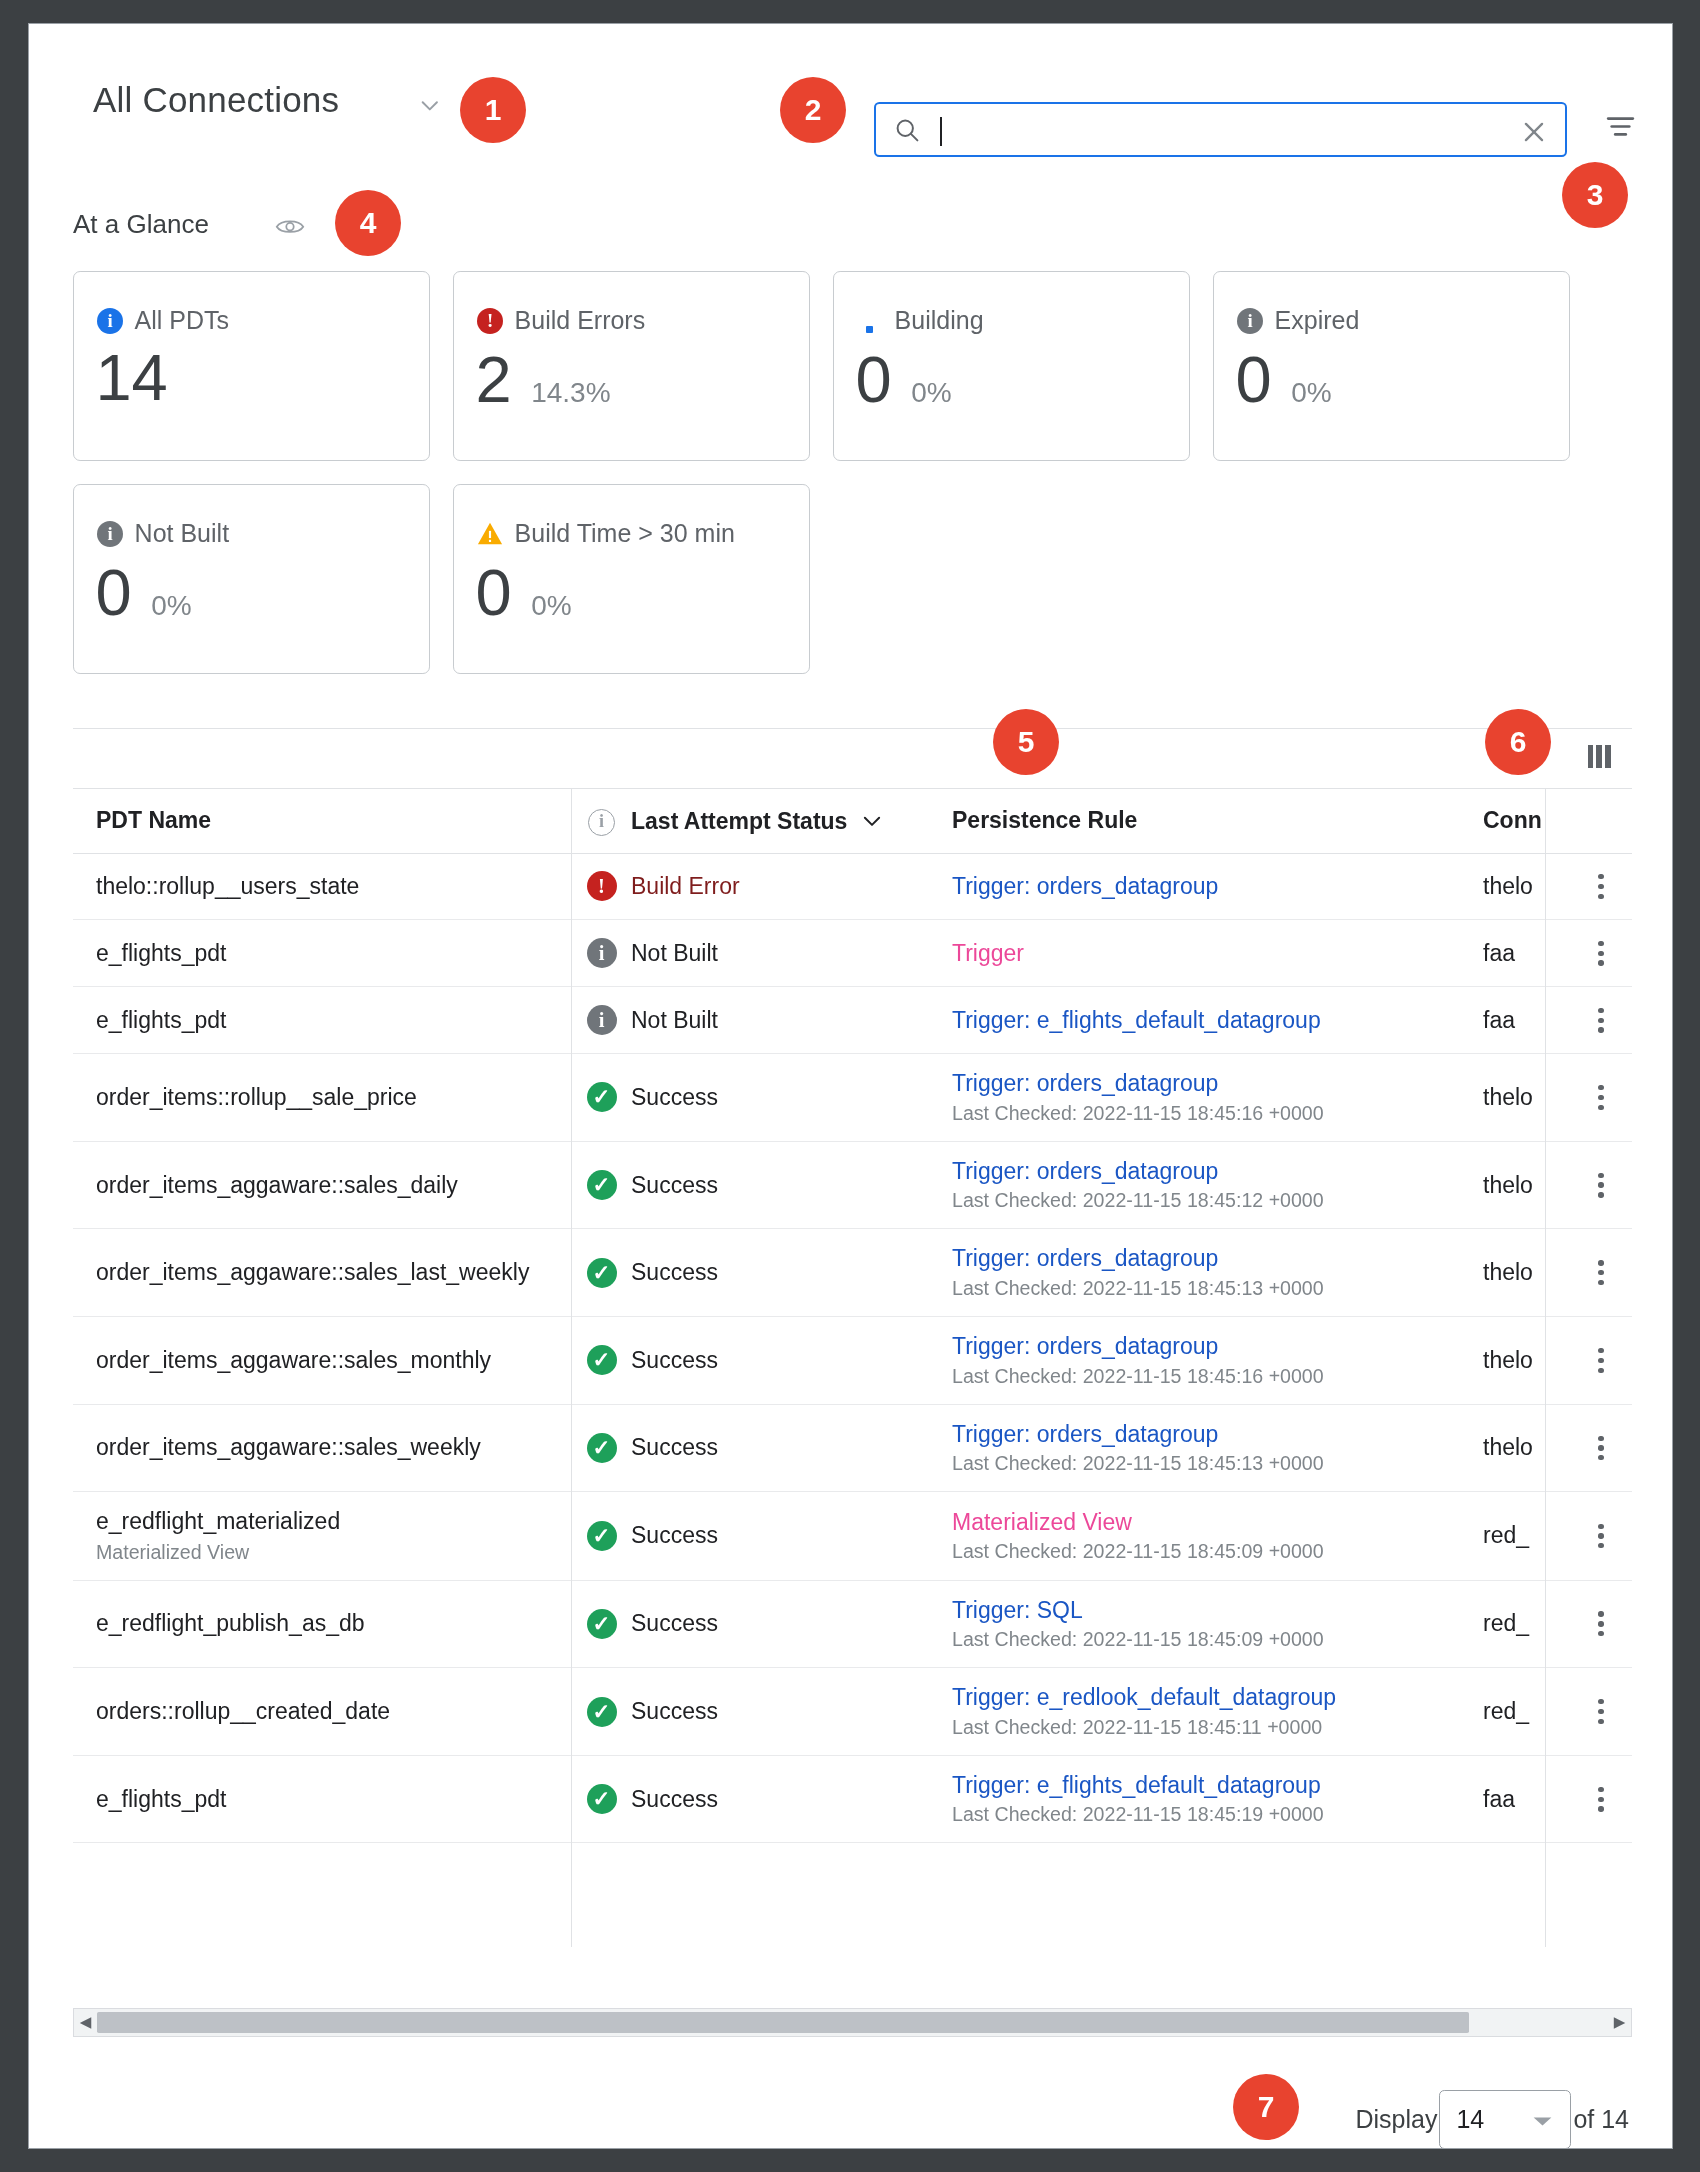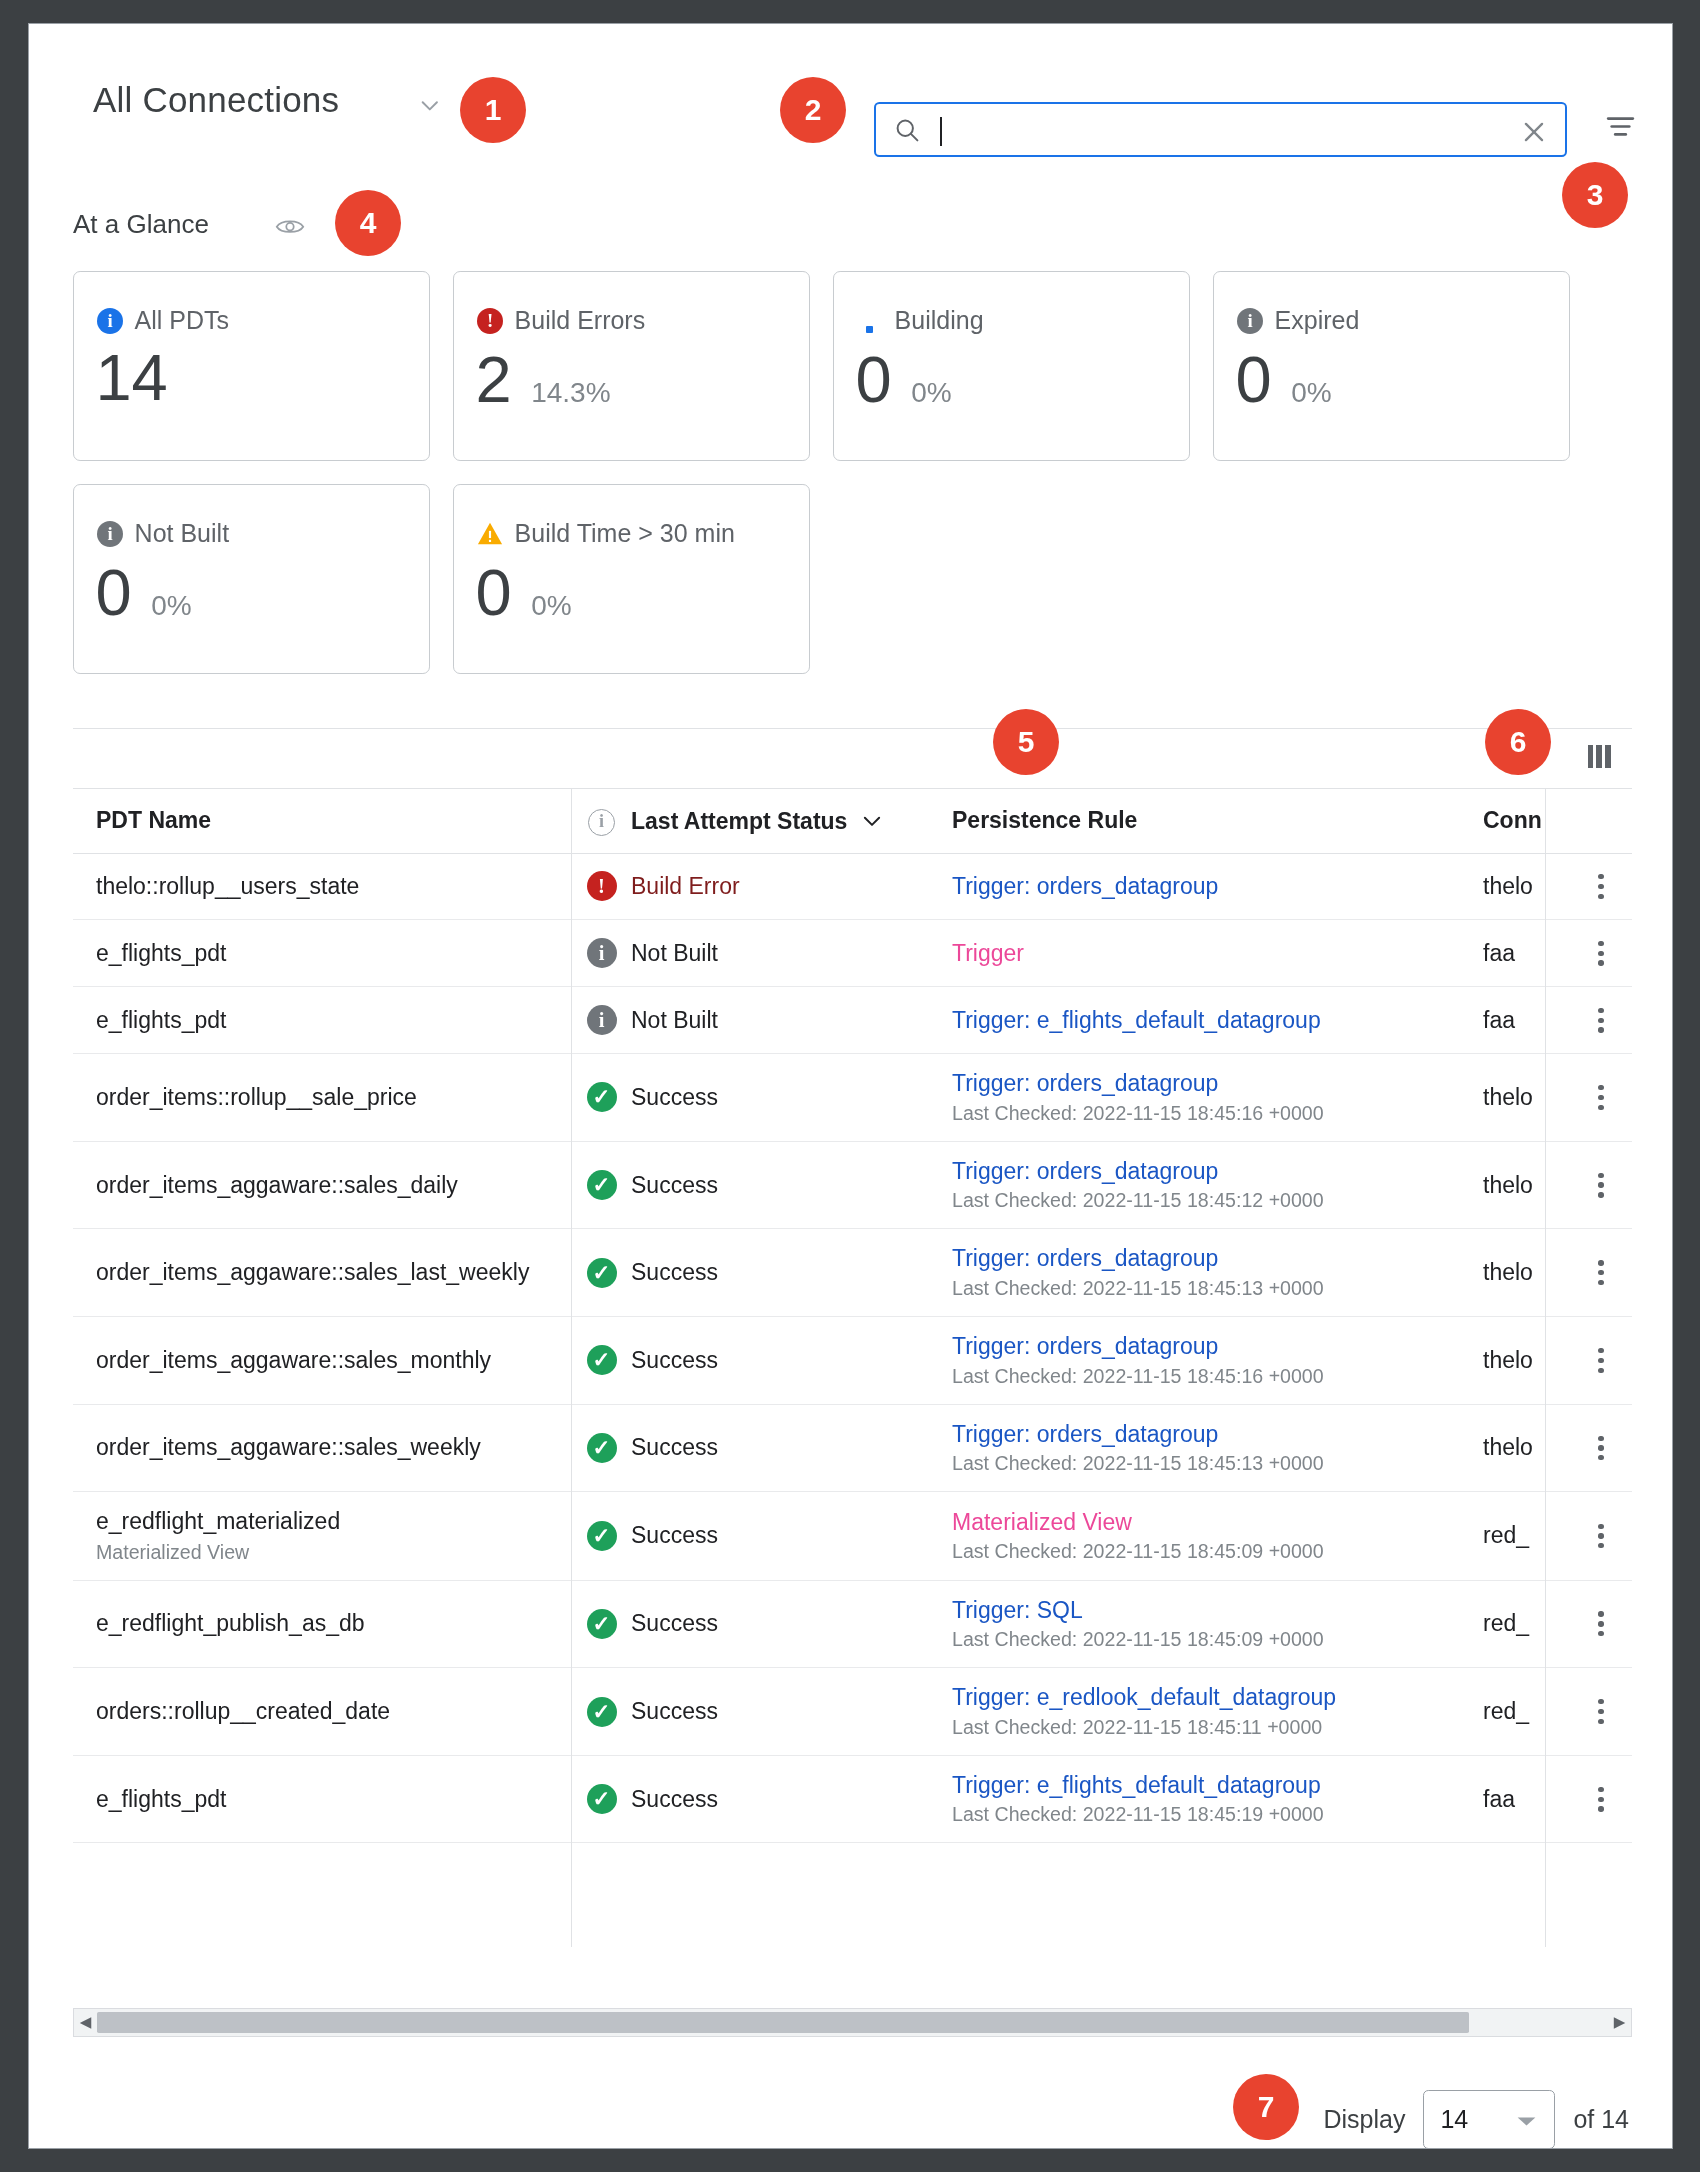--- a/index.html
+++ b/index.html
@@ -213,21 +213,21 @@
   .hscroll-arrow { width: 23px; text-align:center; color:#5f6368; font-size:15px; cursor:pointer;}
   .hscroll-thumb { height: 21.4px; background: #bdc1c6; border-radius: 1.8px; width: 1372px; cursor: pointer;}
 
   
   .footer {
     position: absolute; left: 0; top: 2050px;
     width: 100%; height: 89px;
   }
   .footer-inner {
     position: absolute; right: 43px; top: 16px;
-    display: flex; align-items: center; gap: 18px;
+    display: flex; align-items: center; gap: 2px;
   }
   .display-label { font-size: 25px; color: #3c4043; }
   .display-select {
     width: 132px; height: 59px;
     border: 0.9px solid #9aa0a6; border-radius: 5.3px;
     display: flex; align-items: center; justify-content: space-between;
     padding: 0 16px; cursor: pointer; background: #fff;
   }
   .display-select span { font-size: 25px; color: #202124; }
   .of-total { font-size: 25px; color: #3c4043; }

